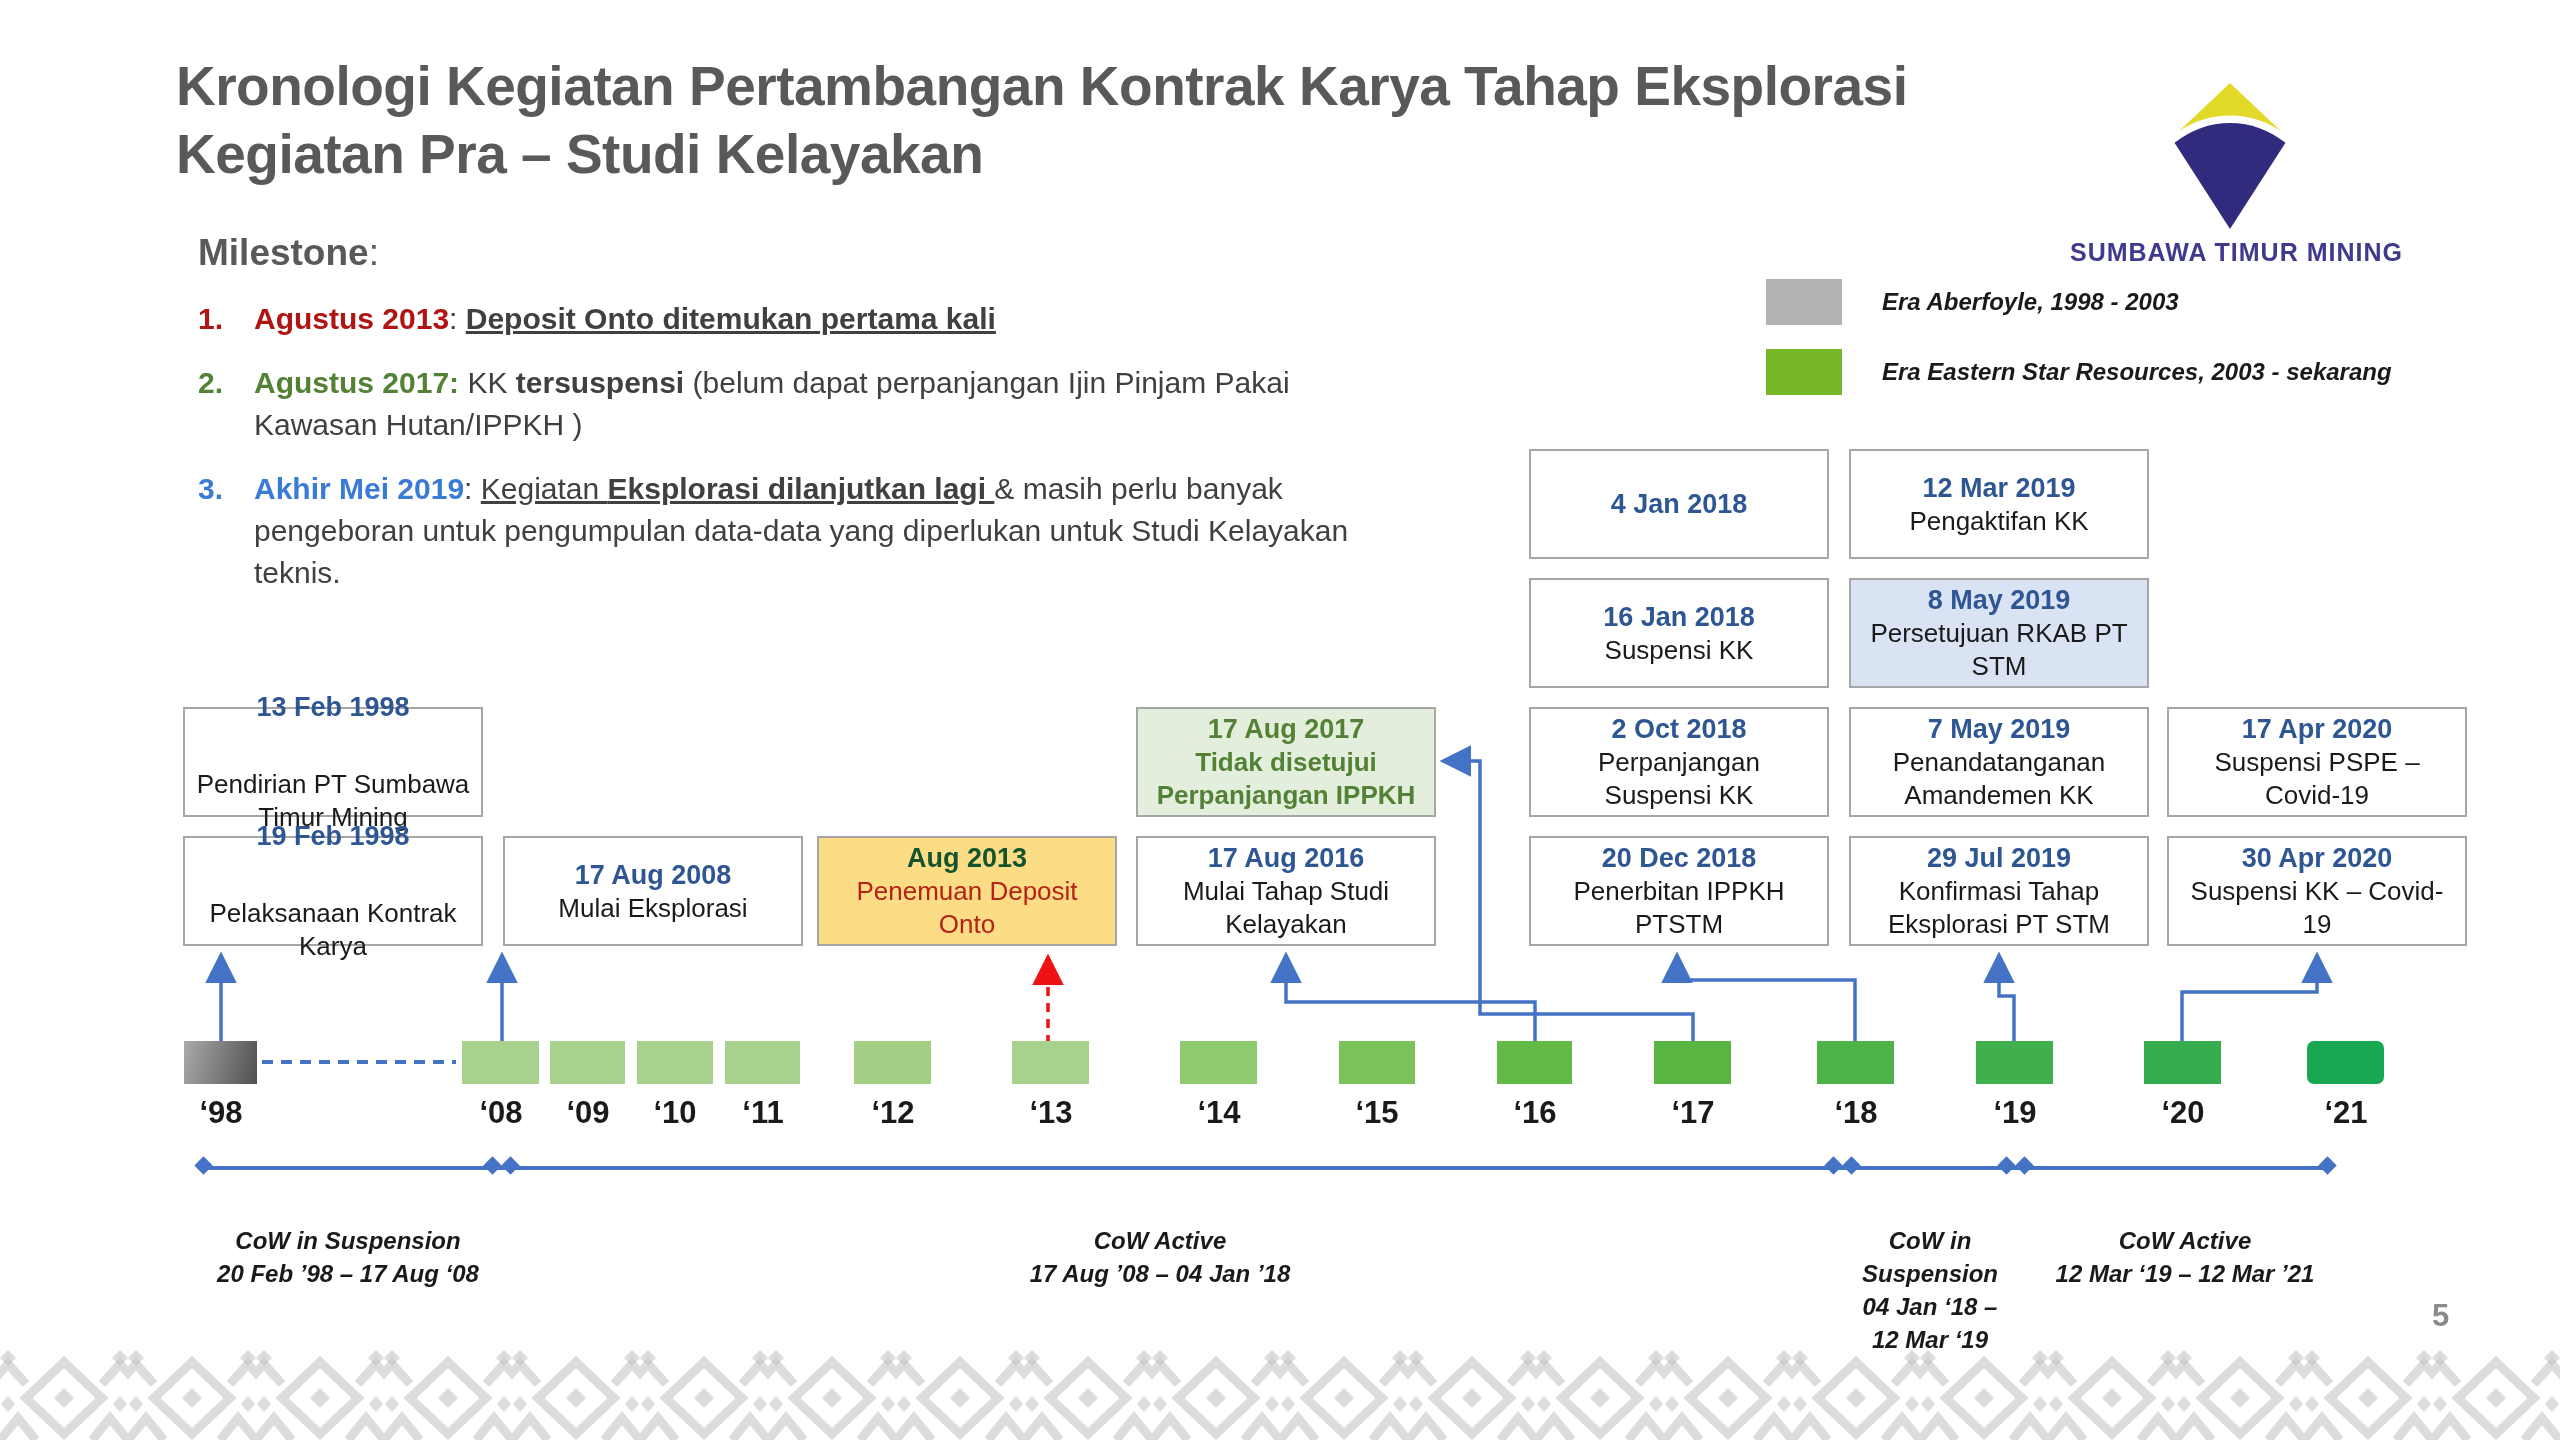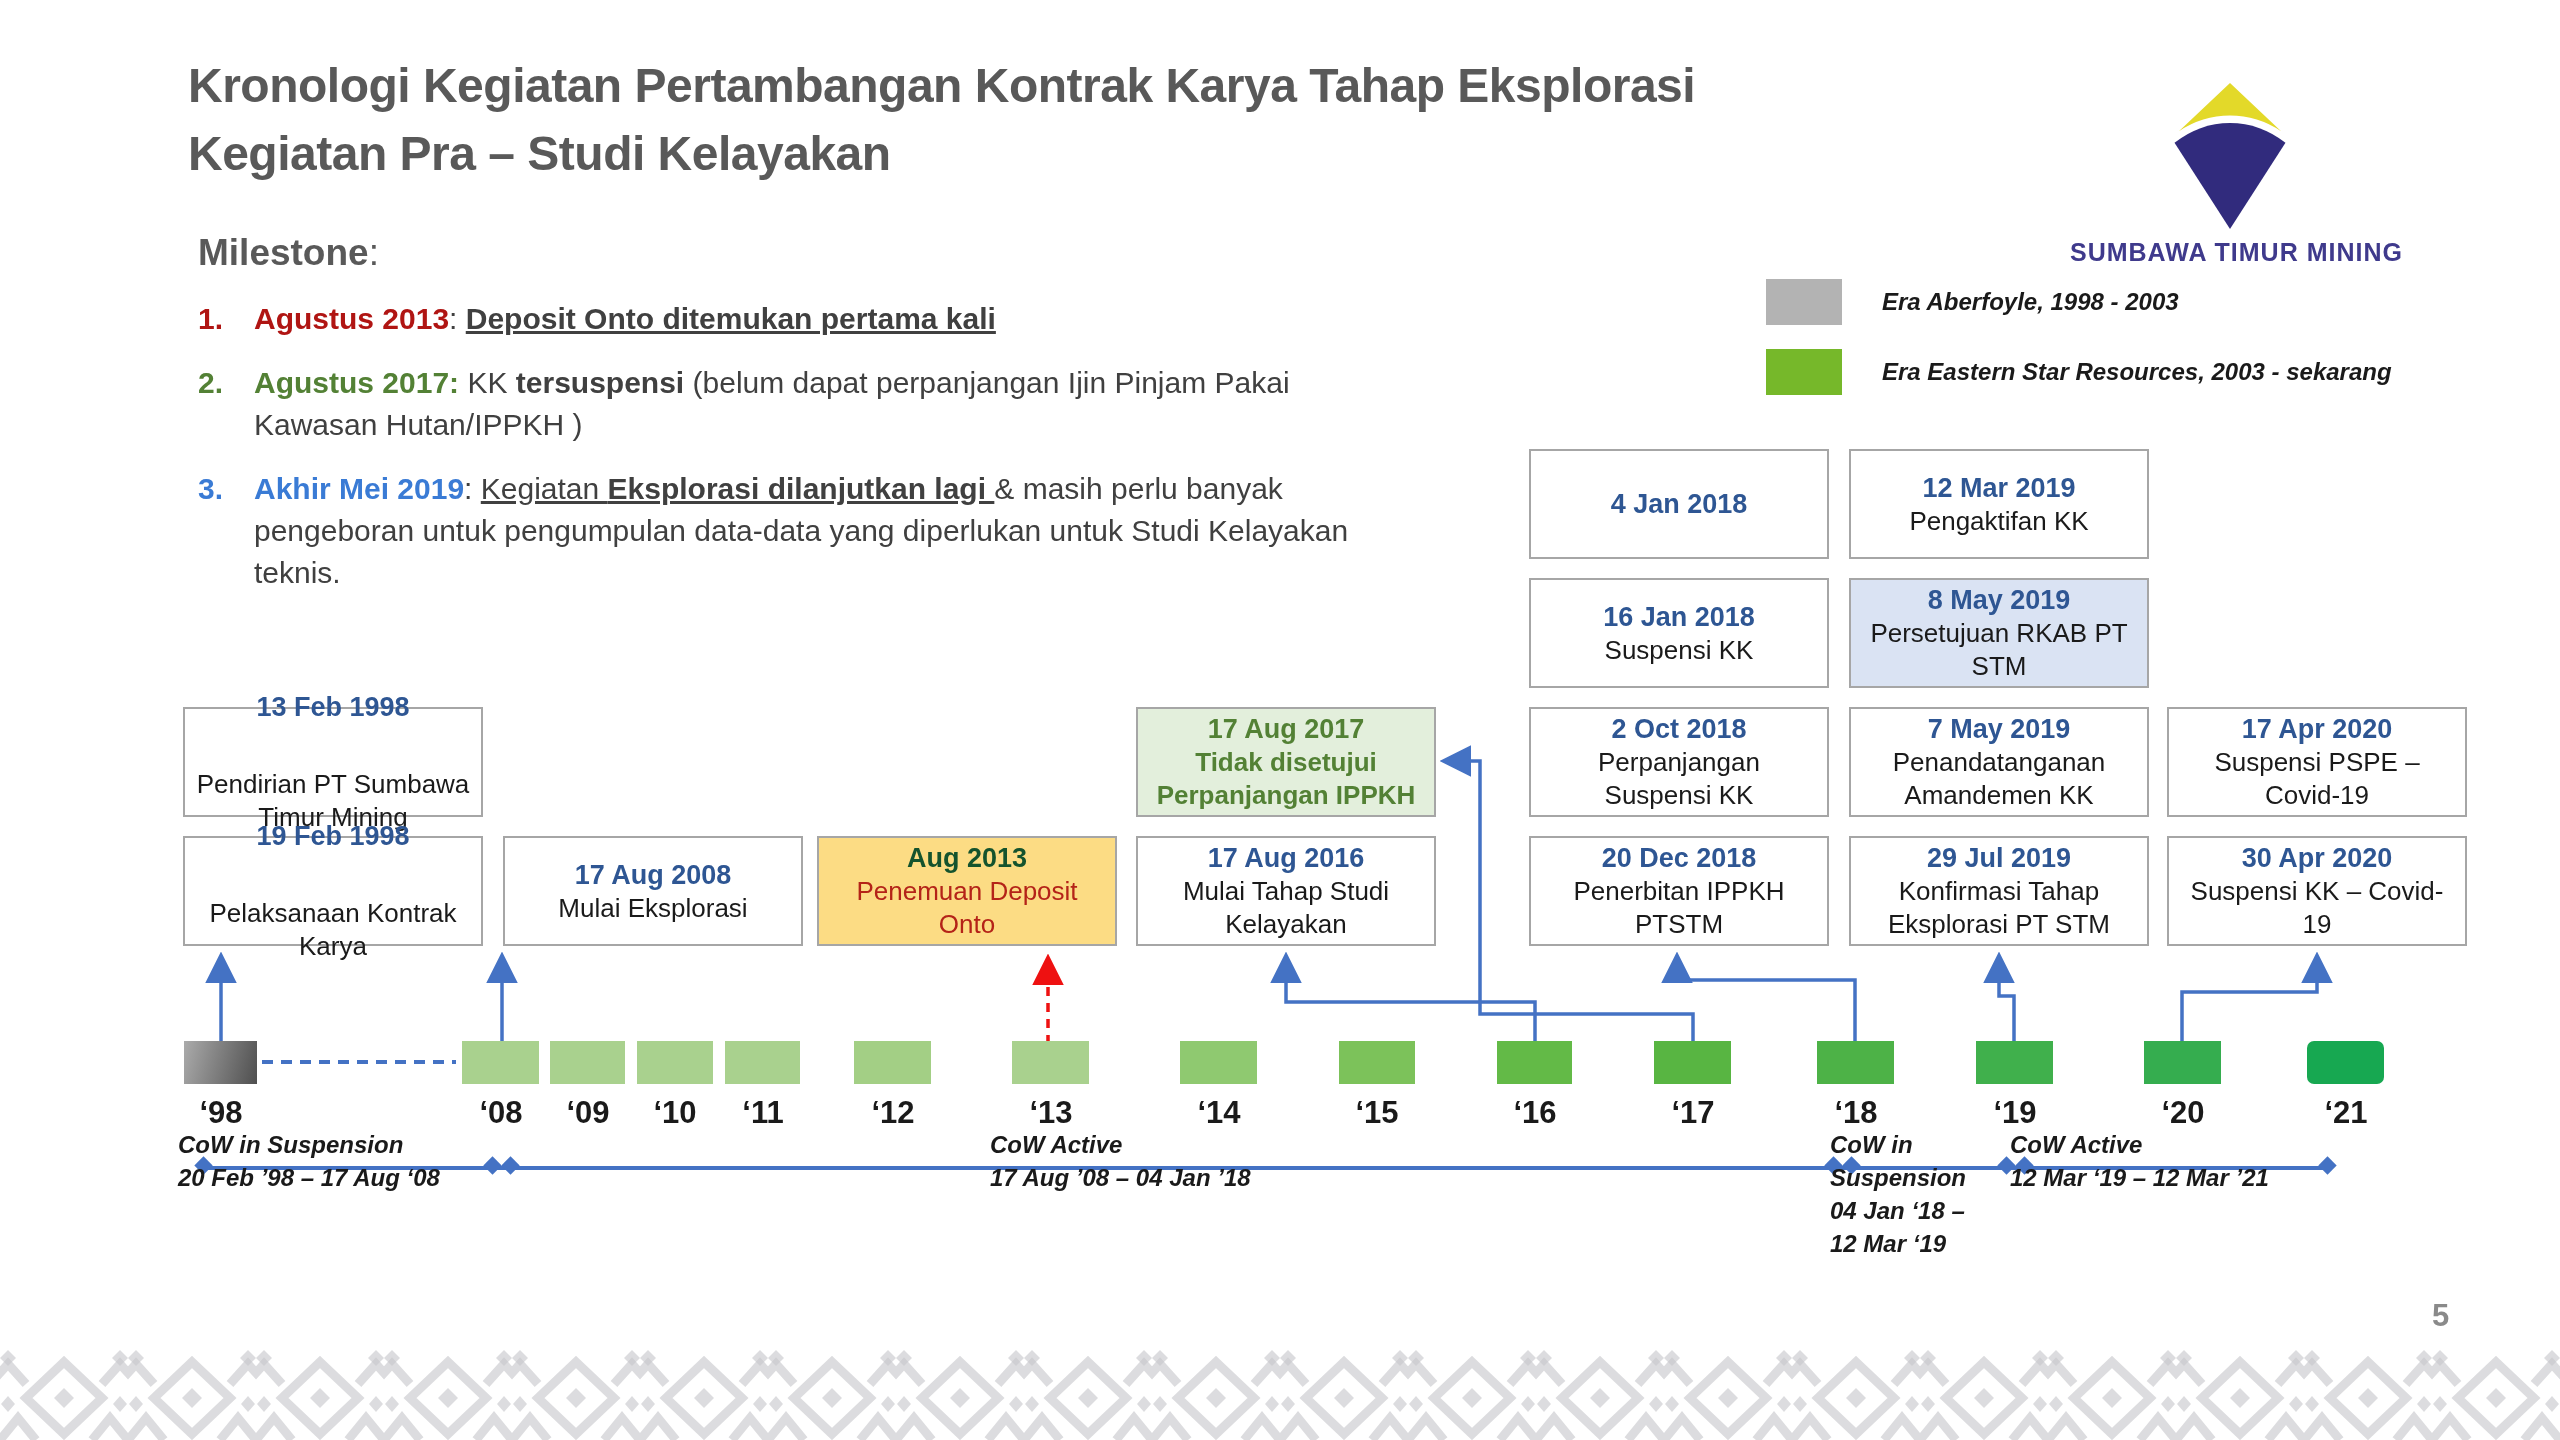--- a/index.html
+++ b/index.html
@@ -1,20 +1,20 @@
 <!DOCTYPE html>
 <html><head>
 <meta charset="utf-8">
 <style>
   html,body{margin:0;padding:0;background:#fff;}
   .slide{position:relative;width:2560px;height:1440px;background:#ffffff;overflow:hidden;
          font-family:"Liberation Sans",sans-serif;color:#404040;}
 
   
-  .title{position:absolute;left:188px;top:52px;font-size:48px;line-height:68px;
+  .title{position:absolute;left:176px;top:52px;font-size:55px;line-height:68px;
          font-weight:bold;color:#595959;letter-spacing:-0.5px;}
 
   
   .logo{position:absolute;left:2070px;top:80px;width:320px;text-align:center;}
   .logo svg{width:146px;height:152px;display:block;margin:0 auto;}
   .logo-name{margin-top:6px;font-size:25px;font-weight:bold;color:#3f3a8c;letter-spacing:1px;white-space:nowrap;}
 
   
   .legend{position:absolute;left:1766px;top:278px;}
   .legend-row{display:flex;align-items:center;margin-bottom:22px;height:48px;}
@@ -53,21 +53,21 @@
   .seg{position:absolute;top:1041px;height:43px;}
   .seg-98{background:linear-gradient(105deg,#ababab 0%,#8a8a8a 35%,#4f4f4f 100%);}
   .seg-21{border-radius:7px;}
   .yearlbl{position:absolute;top:1095px;font-size:31px;font-weight:600;color:#1a1a1a;
            width:120px;text-align:center;}
 
   
   .cowline{position:absolute;left:203px;top:1166px;width:2124px;height:4px;background:#4472c4;}
   .diamond{position:absolute;top:1159px;width:13px;height:13px;background:#4472c4;
            transform:rotate(45deg);transform-origin:center;}
-  .cowlbl{position:absolute;top:1128px;text-align:left;font-size:24px;line-height:33px;
+  .cowlbl{position:absolute;top:1224px;text-align:center;font-size:24px;line-height:33px;
           font-style:italic;font-weight:600;color:#1a1a1a;}
 
   
   .pagenum{position:absolute;left:2432px;top:1298px;font-size:31px;color:#8a8a8a;font-weight:600;}
   .connect{position:absolute;left:0;top:0;pointer-events:none;}
   .batik{position:absolute;left:0;bottom:0;}
 </style>
 </head>
 <body>
 

